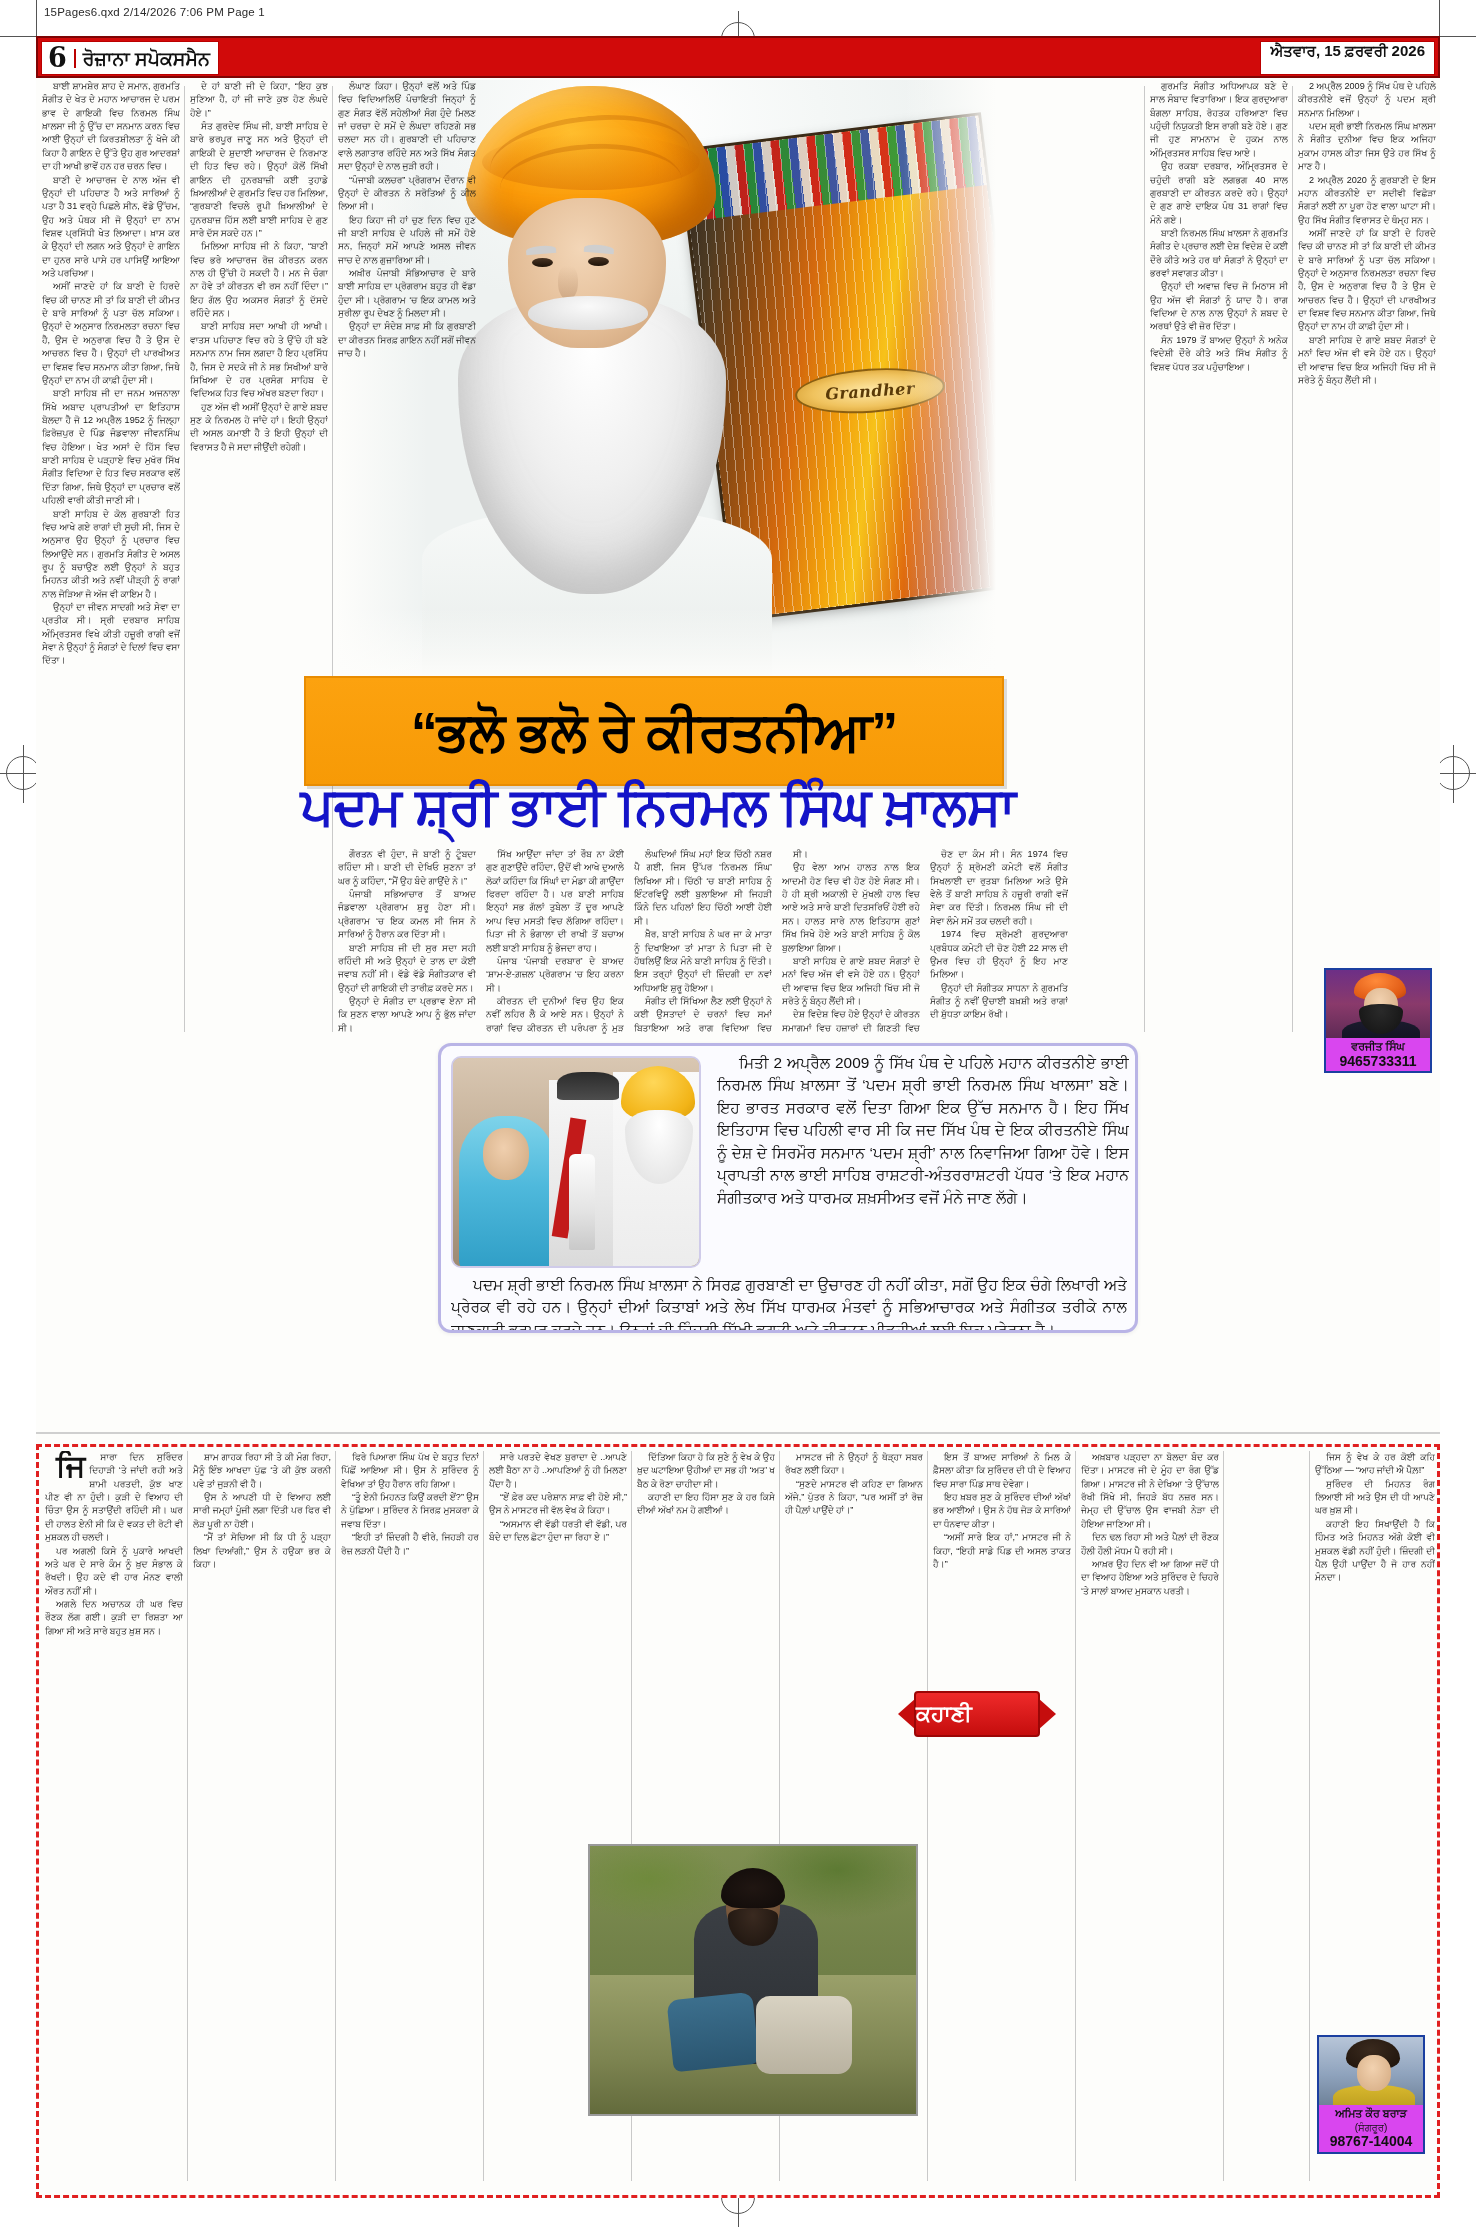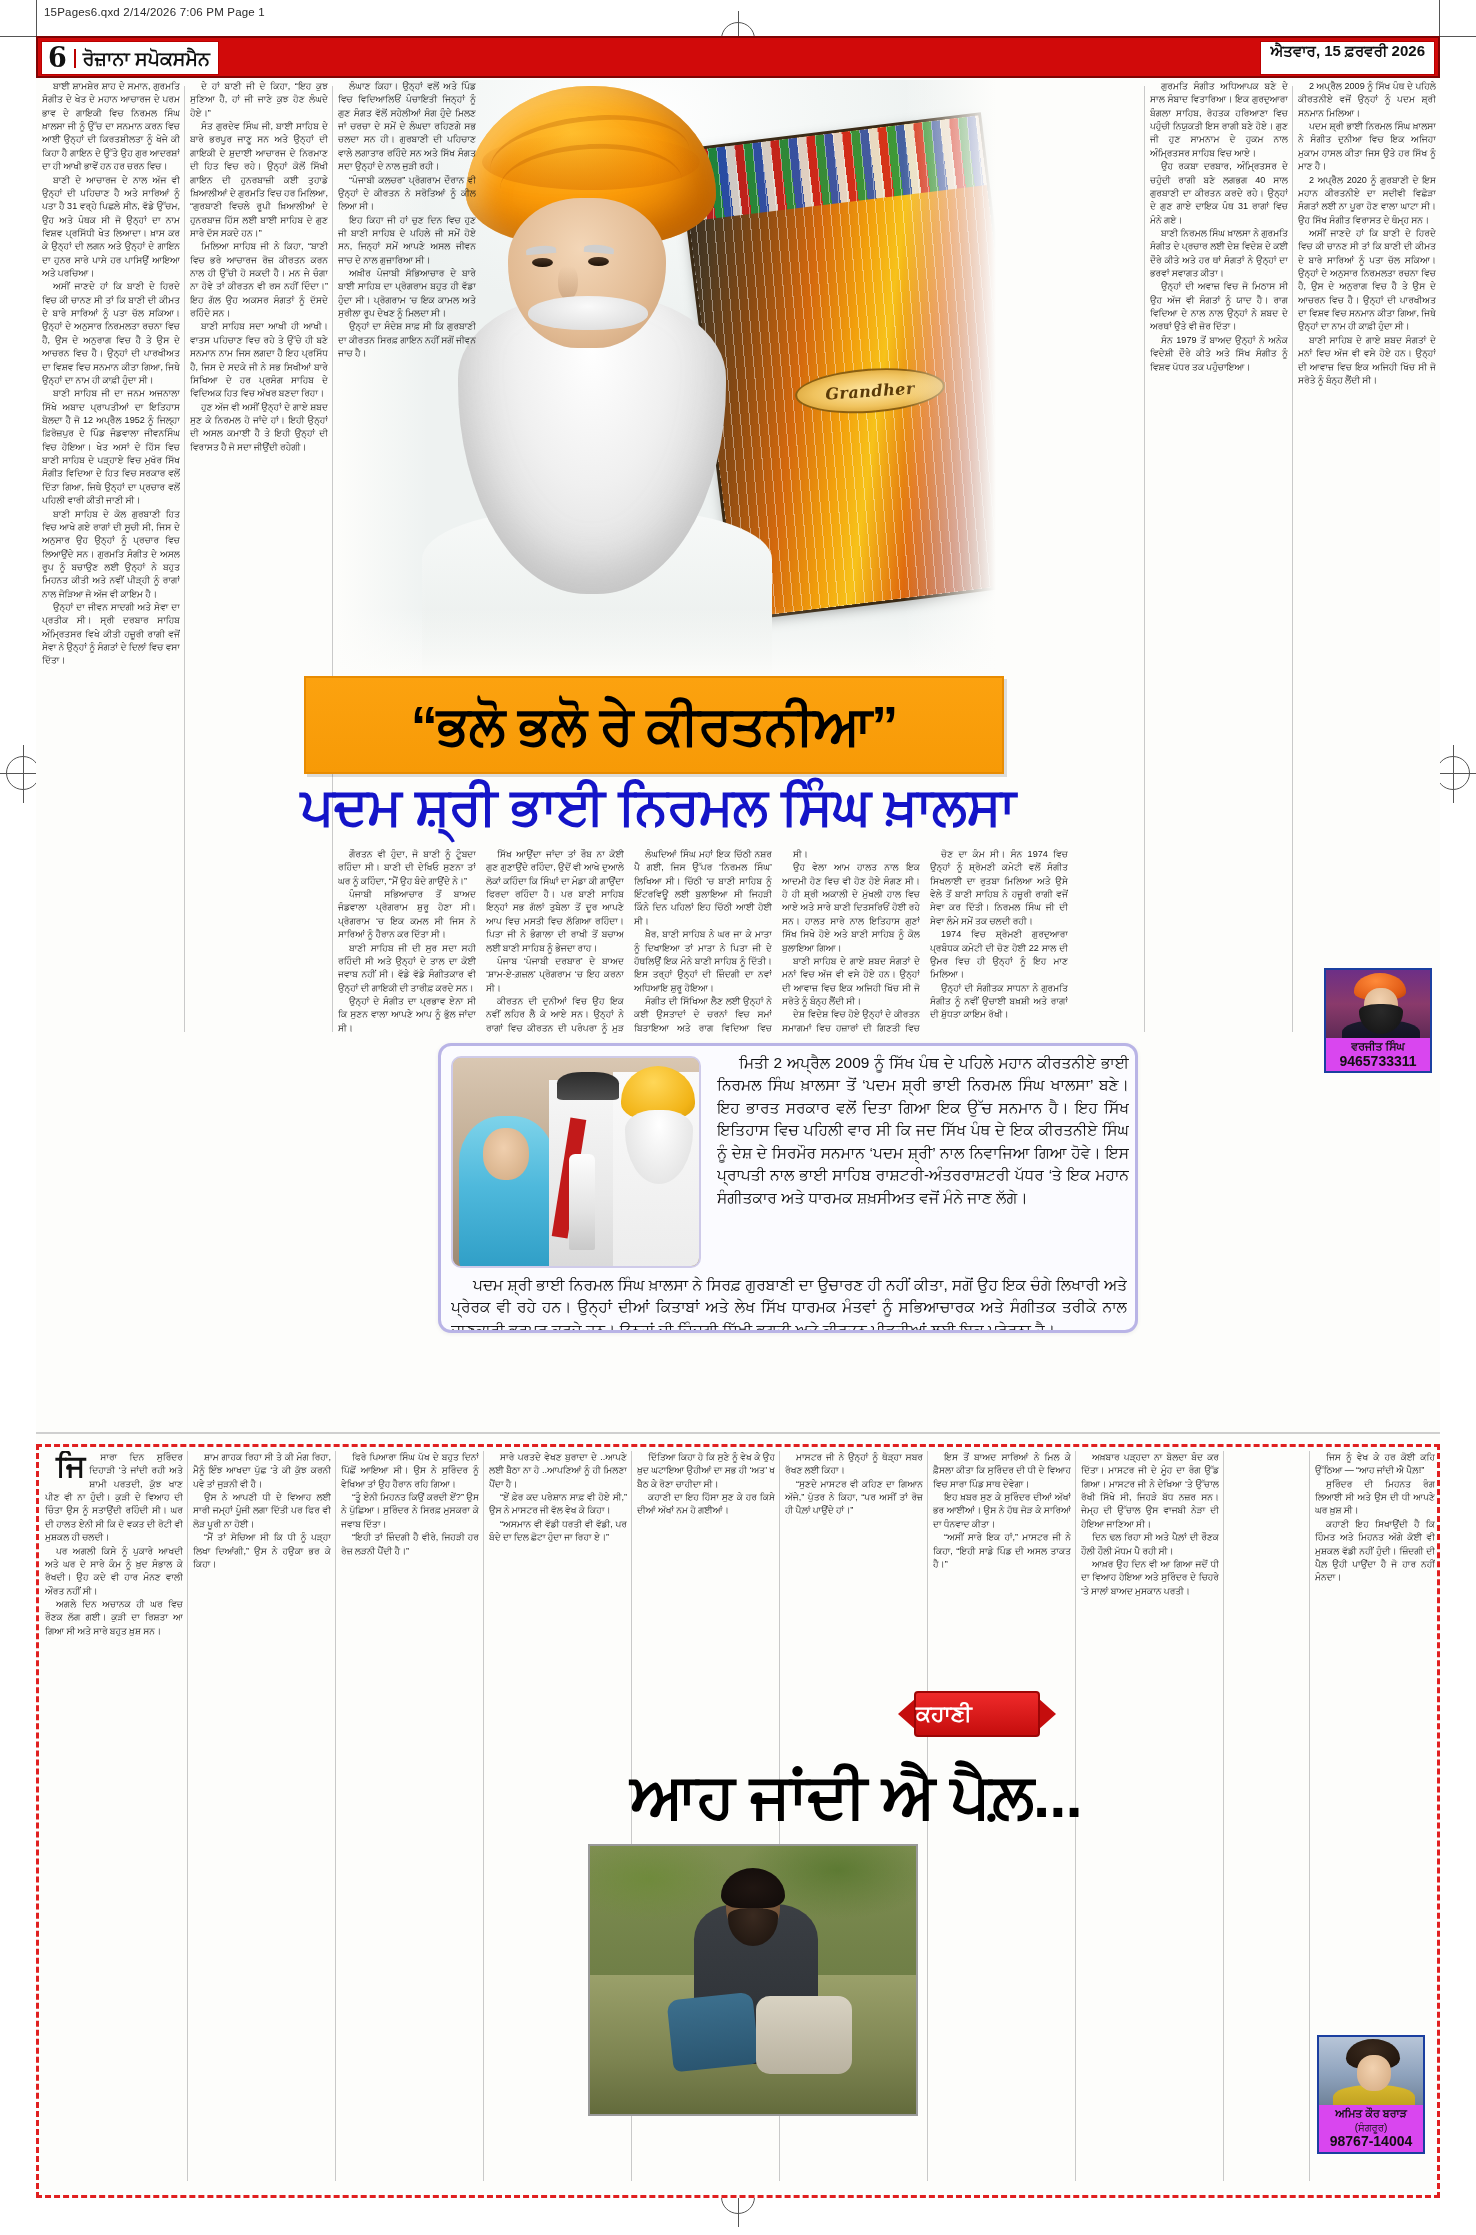--- a/index.html
+++ b/index.html
@@ -180,21 +180,21 @@
     position:absolute; left:0; top:0; width:100%; height:100%;
     background:
       linear-gradient(90deg, rgba(253,253,251,1) 0%, rgba(253,253,251,0) 14%,
         rgba(253,253,251,0) 86%, rgba(253,253,251,1) 100%),
       linear-gradient(0deg, rgba(253,253,251,1) 0%, rgba(253,253,251,0) 12%);
     pointer-events:none;
   }
 
   
   .headline-orange {
-    position:absolute; left:268px; top:596px; width:700px; height:98px;
+    position:absolute; left:268px; top:596px; width:700px; height:110px;
     background:linear-gradient(180deg,#fca20f 0%, #f79a06 100%);
     border:2px solid #e88c02;
     display:flex; align-items:center; justify-content:center;
     box-shadow:3px 3px 0 rgba(0,0,0,.13);
     z-index:6;
   }
   .headline-orange span {
     font-family:"Liberation Sans", sans-serif; font-weight:bold;
     font-size:54px; color:#000; letter-spacing:-1px; white-space:nowrap;
     line-height:1;
@@ -673,23 +673,20 @@
     </div>
   </div>
 
   <div class="kahani-badge">
     <div class="kahani-tail l"></div>
     <div class="kahani-tail r"></div>
     <div class="kahani-ribbon">
         <span>ਕਹਾਣੀ</span>
       </div>
   </div>
-  <div class="story-headline">
-    <span>ਆਹ ਜਾਂਦੀ ਐ ਪੈਲ਼...</span>
-  </div>
   <div class="story-photo">
     <div class="sp-foliage"></div>
     <div class="sp-ground"></div>
     <div class="sp-man-body"></div>
     <div class="sp-bag"></div>
     <div class="sp-cloth"></div>
     <div class="sp-man-head"></div>
     <div class="sp-man-hair"></div>
     <div class="sp-man-beard"></div>
   </div>

